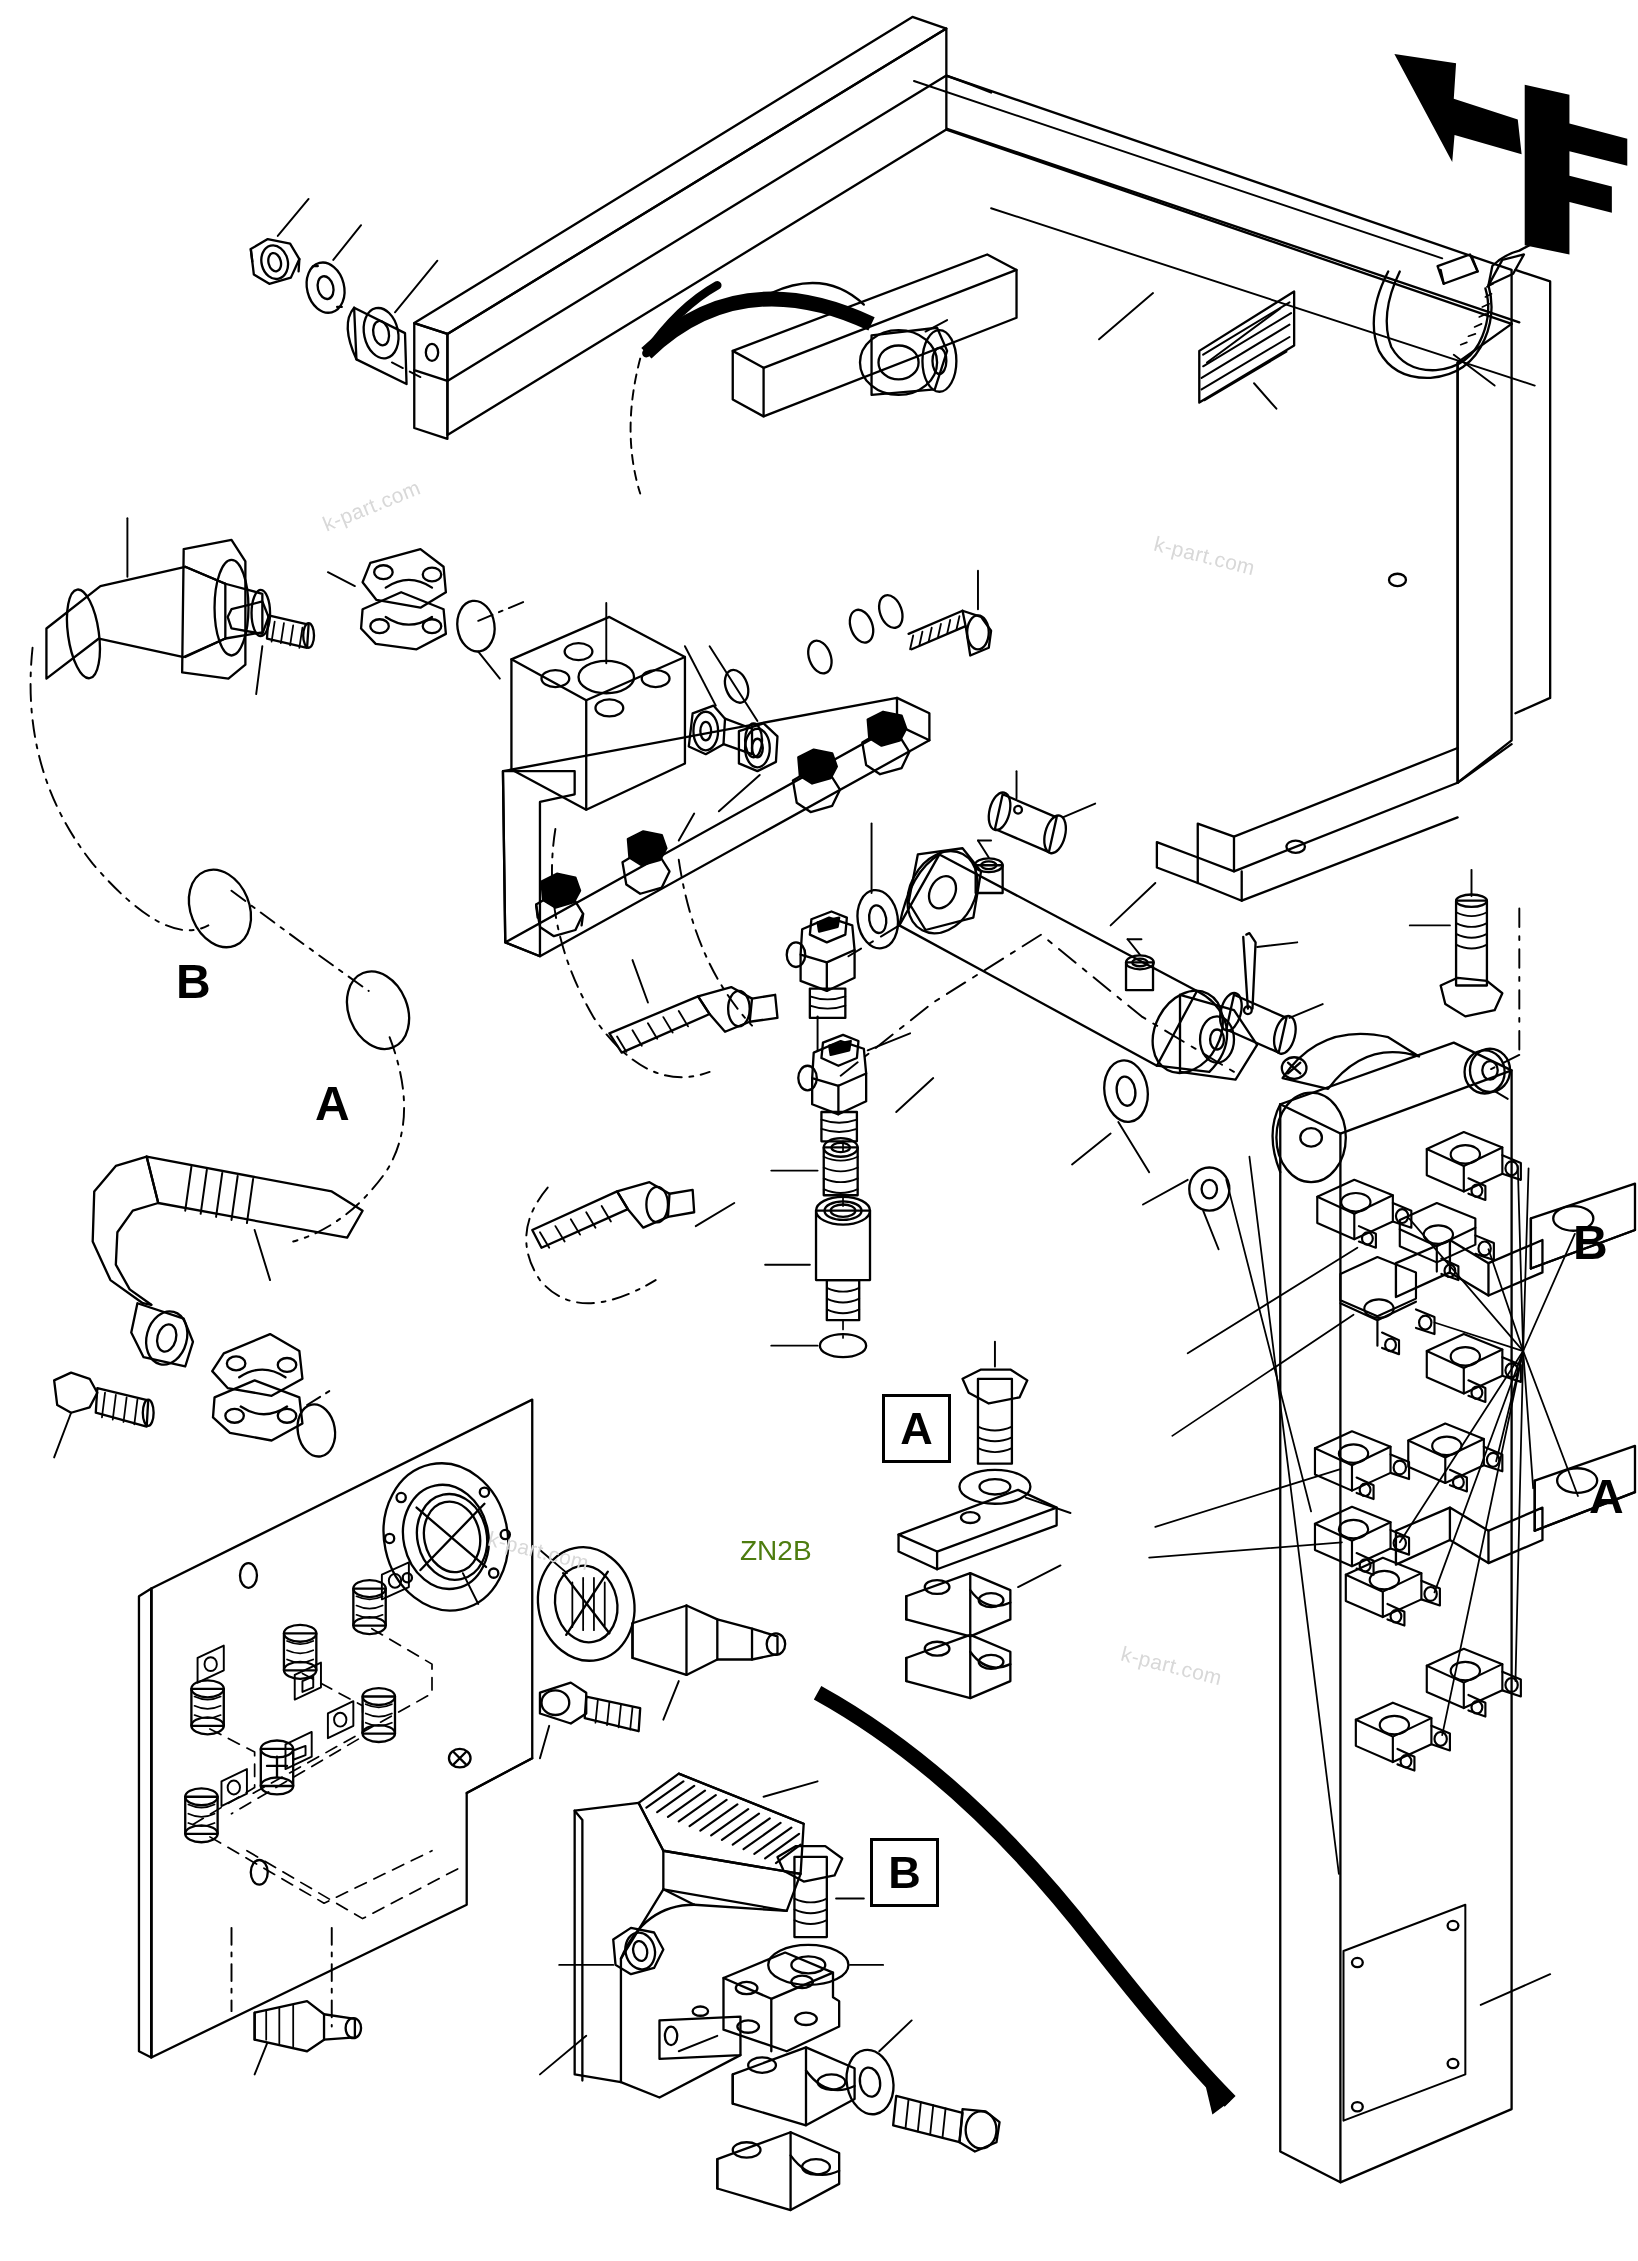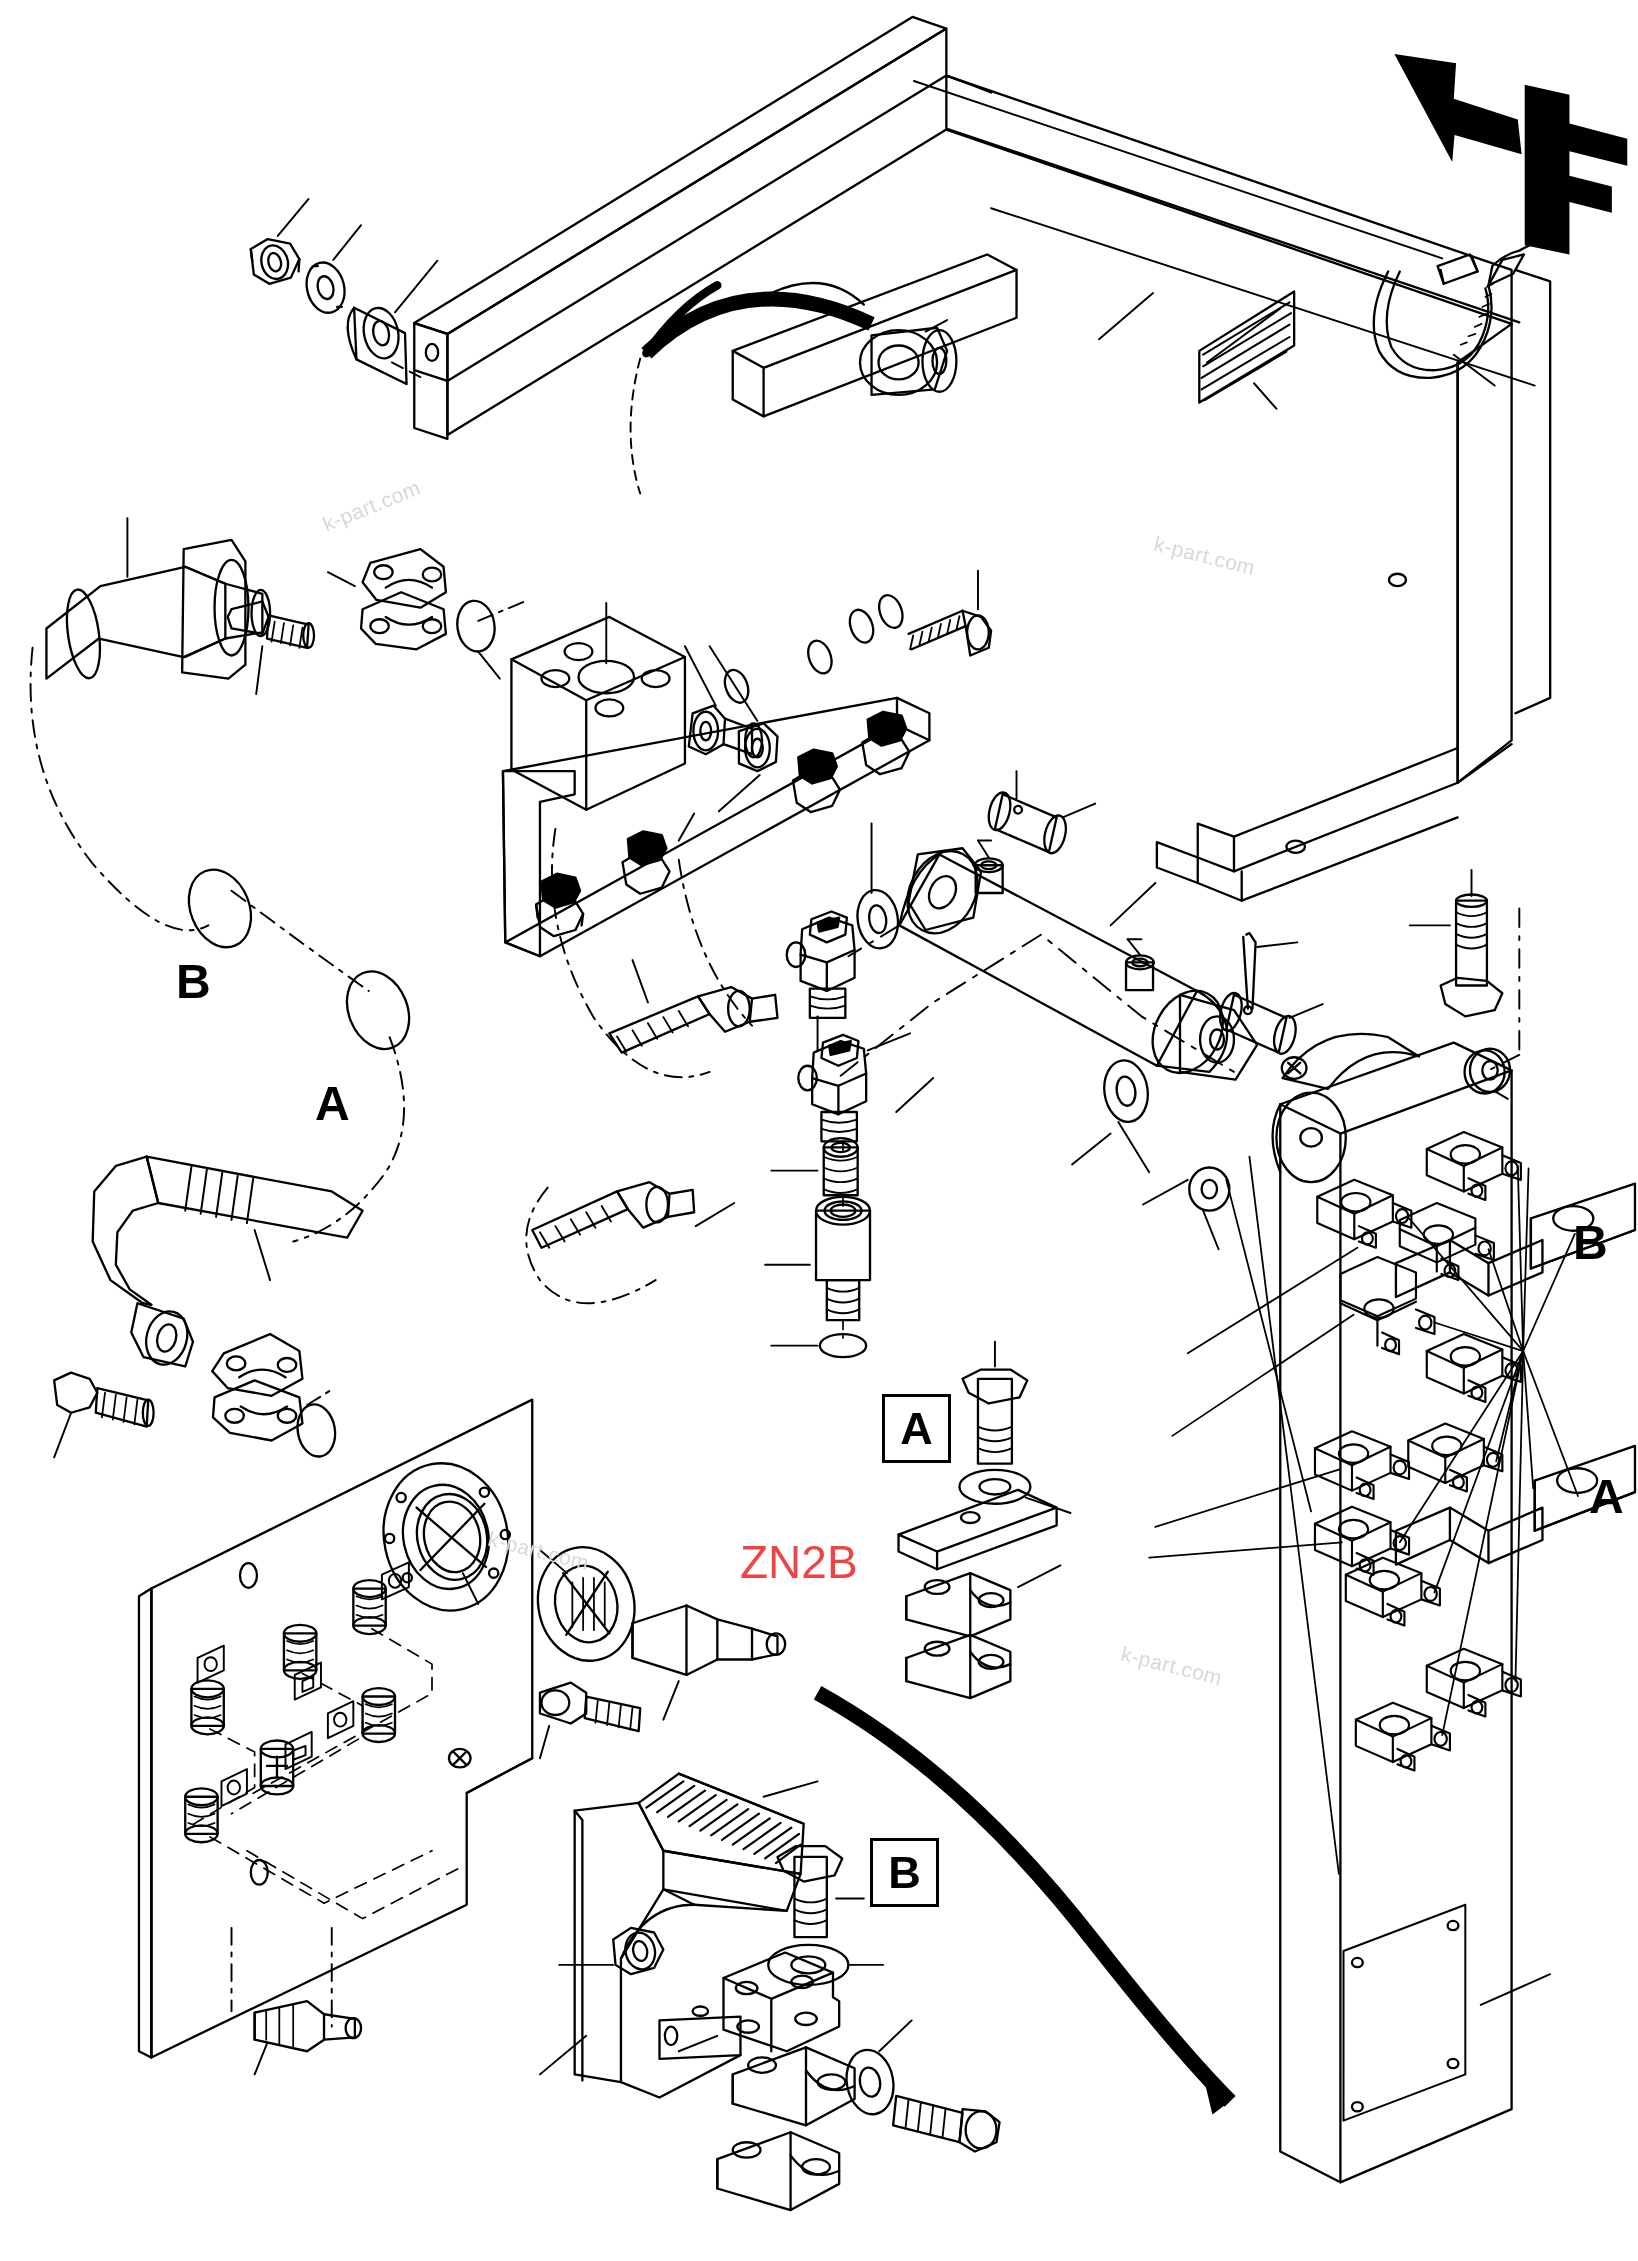--- a/index.html
+++ b/index.html
@@ -8,21 +8,21 @@
   #sheet{position:relative;width:1639px;height:2261px;background:#fff;overflow:hidden;}
   #sheet svg{position:absolute;left:0;top:0;}
   .wm{position:absolute;color:#d8d8d8;font-family:"Liberation Sans",sans-serif;
       font-size:21px;letter-spacing:0.4px;white-space:nowrap;user-select:none;}
   .reflabel{position:absolute;font-family:"Liberation Sans",sans-serif;
       font-size:48px;font-weight:bold;color:#000;line-height:1;}
   .boxlabel{position:absolute;border:3.9px solid #000;background:#fff;
       display:flex;align-items:center;justify-content:center;
       font-family:"Liberation Sans",sans-serif;font-size:45px;font-weight:bold;color:#000;}
   .plaintext{position:absolute;font-family:"Liberation Sans",sans-serif;
-      font-size:46px;color:#ef4444;white-space:nowrap;}
+      font-size:28px;color:#4d7c0f;white-space:nowrap;}
 </style>
 </head>
 <body>
 
 <div id="sheet">
 
 <svg width="1639" height="2261" viewBox="0 0 2125 2932" fill="none" stroke="#000" stroke-width="3" stroke-linecap="round" stroke-linejoin="round">
 
   <g fill="#000" stroke="none">
     <path d="M1808,70 L1888,82 L1885,128 L1968,155 L1973,200 L1886,175 L1883,210 Z"></path>

